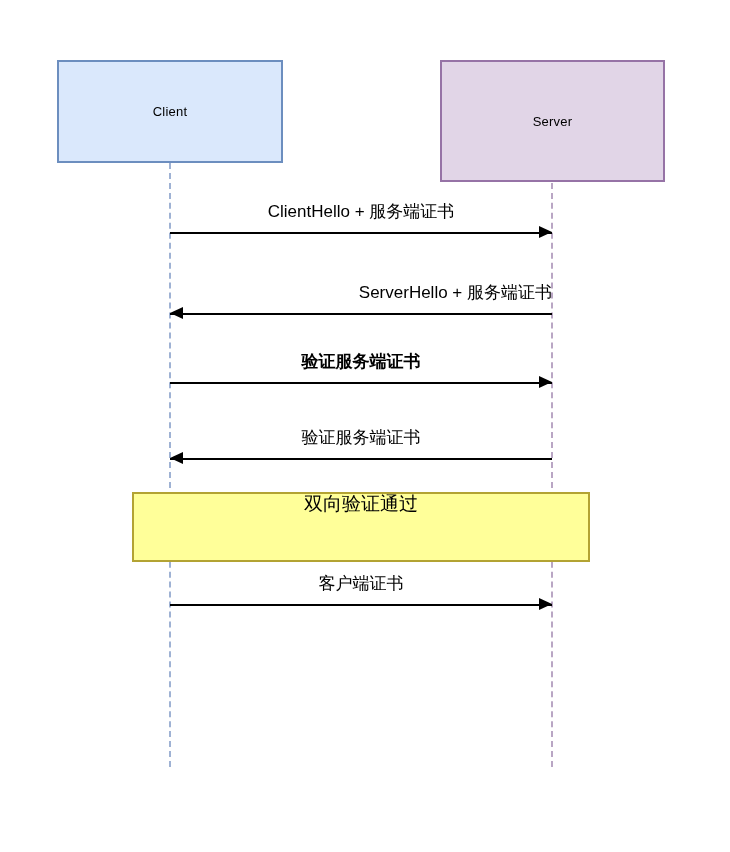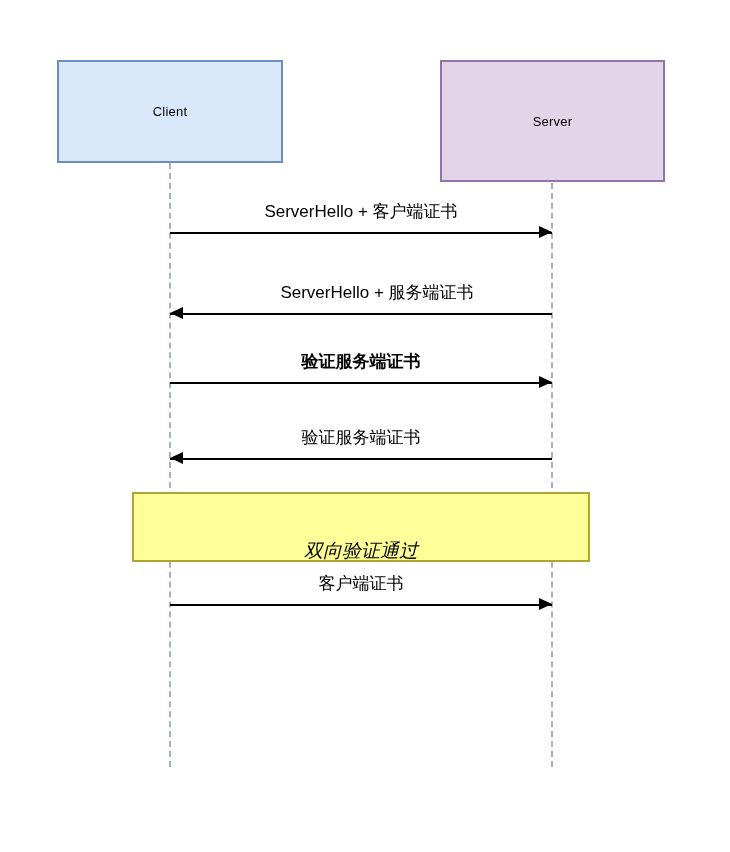--- a/index.html
+++ b/index.html
@@ -75,23 +75,22 @@
     line-height: 1;
     color: #000000;
     white-space: nowrap;
   }
   .note-box {
     position: absolute;
     box-sizing: border-box;
     border-width: 2px;
     border-style: solid;
     display: flex;
-    align-items: flex-end;
+    align-items: flex-start;
     justify-content: center;
-    font-style: italic;
   }
   .note-label {
     font-size: 19px;
     line-height: 1;
     color: #000000;
   }
 </style>
 </head>
 <body>
 
@@ -100,26 +99,26 @@
     <div class="lifeline" style="left: 551px; top: 163px; height: 604px; border-left-color: rgb(185, 166, 196);"></div>
     <div class="actor-box" style="left: 57px; top: 60px; width: 226px; height: 103px; background: rgb(218, 232, 252); border-color: rgb(108, 142, 191);">
       <span class="actor-label">Client</span>
     </div>
     <div class="actor-box" style="left: 440px; top: 60px; width: 225px; height: 122px; background: rgb(225, 213, 231); border-color: rgb(150, 115, 166);">
       <span class="actor-label">Server</span>
     </div>
     <div class="message" style="left: 170px; top: 232px; width: 382px;">
       <div class="msg-line" style="width: 382px; border-top-color: rgb(0, 0, 0);"></div>
       <div class="arrowhead right" style="left: 369px; border-left-color: rgb(0, 0, 0);"></div>
-      <div class="msg-label" style="left: 0px; width: 382px; top: -29px;">ServerHello + 客户端证书</div>
+      <div class="msg-label" style="left: 0px; width: 382px; top: -29px;">ClientHello + 服务端证书</div>
     </div>
     <div class="message" style="left: 170px; top: 313px; width: 382px;">
       <div class="msg-line" style="width: 382px; border-top-color: rgb(0, 0, 0);"></div>
       <div class="arrowhead left" style="left: 0px; border-right-color: rgb(0, 0, 0);"></div>
-      <div class="msg-label" style="left: 16px; width: 382px; top: -29px;">ServerHello + 服务端证书</div>
+      <div class="msg-label" style="left: 0px; width: 382px; top: -29px; text-align: right;">ServerHello + 服务端证书</div>
     </div>
     <div class="message" style="left: 170px; top: 382px; width: 382px;">
       <div class="msg-line" style="width: 382px; border-top-color: rgb(0, 0, 0);"></div>
       <div class="arrowhead right" style="left: 369px; border-left-color: rgb(0, 0, 0);"></div>
       <div class="msg-label" style="left: 0px; width: 382px; top: -29px; font-weight: bold;">验证服务端证书</div>
     </div>
     <div class="message" style="left: 170px; top: 458px; width: 382px;">
       <div class="msg-line" style="width: 382px; border-top-color: rgb(0, 0, 0);"></div>
       <div class="arrowhead left" style="left: 0px; border-right-color: rgb(0, 0, 0);"></div>
       <div class="msg-label" style="left: 0px; width: 382px; top: -29px;">验证服务端证书</div>

